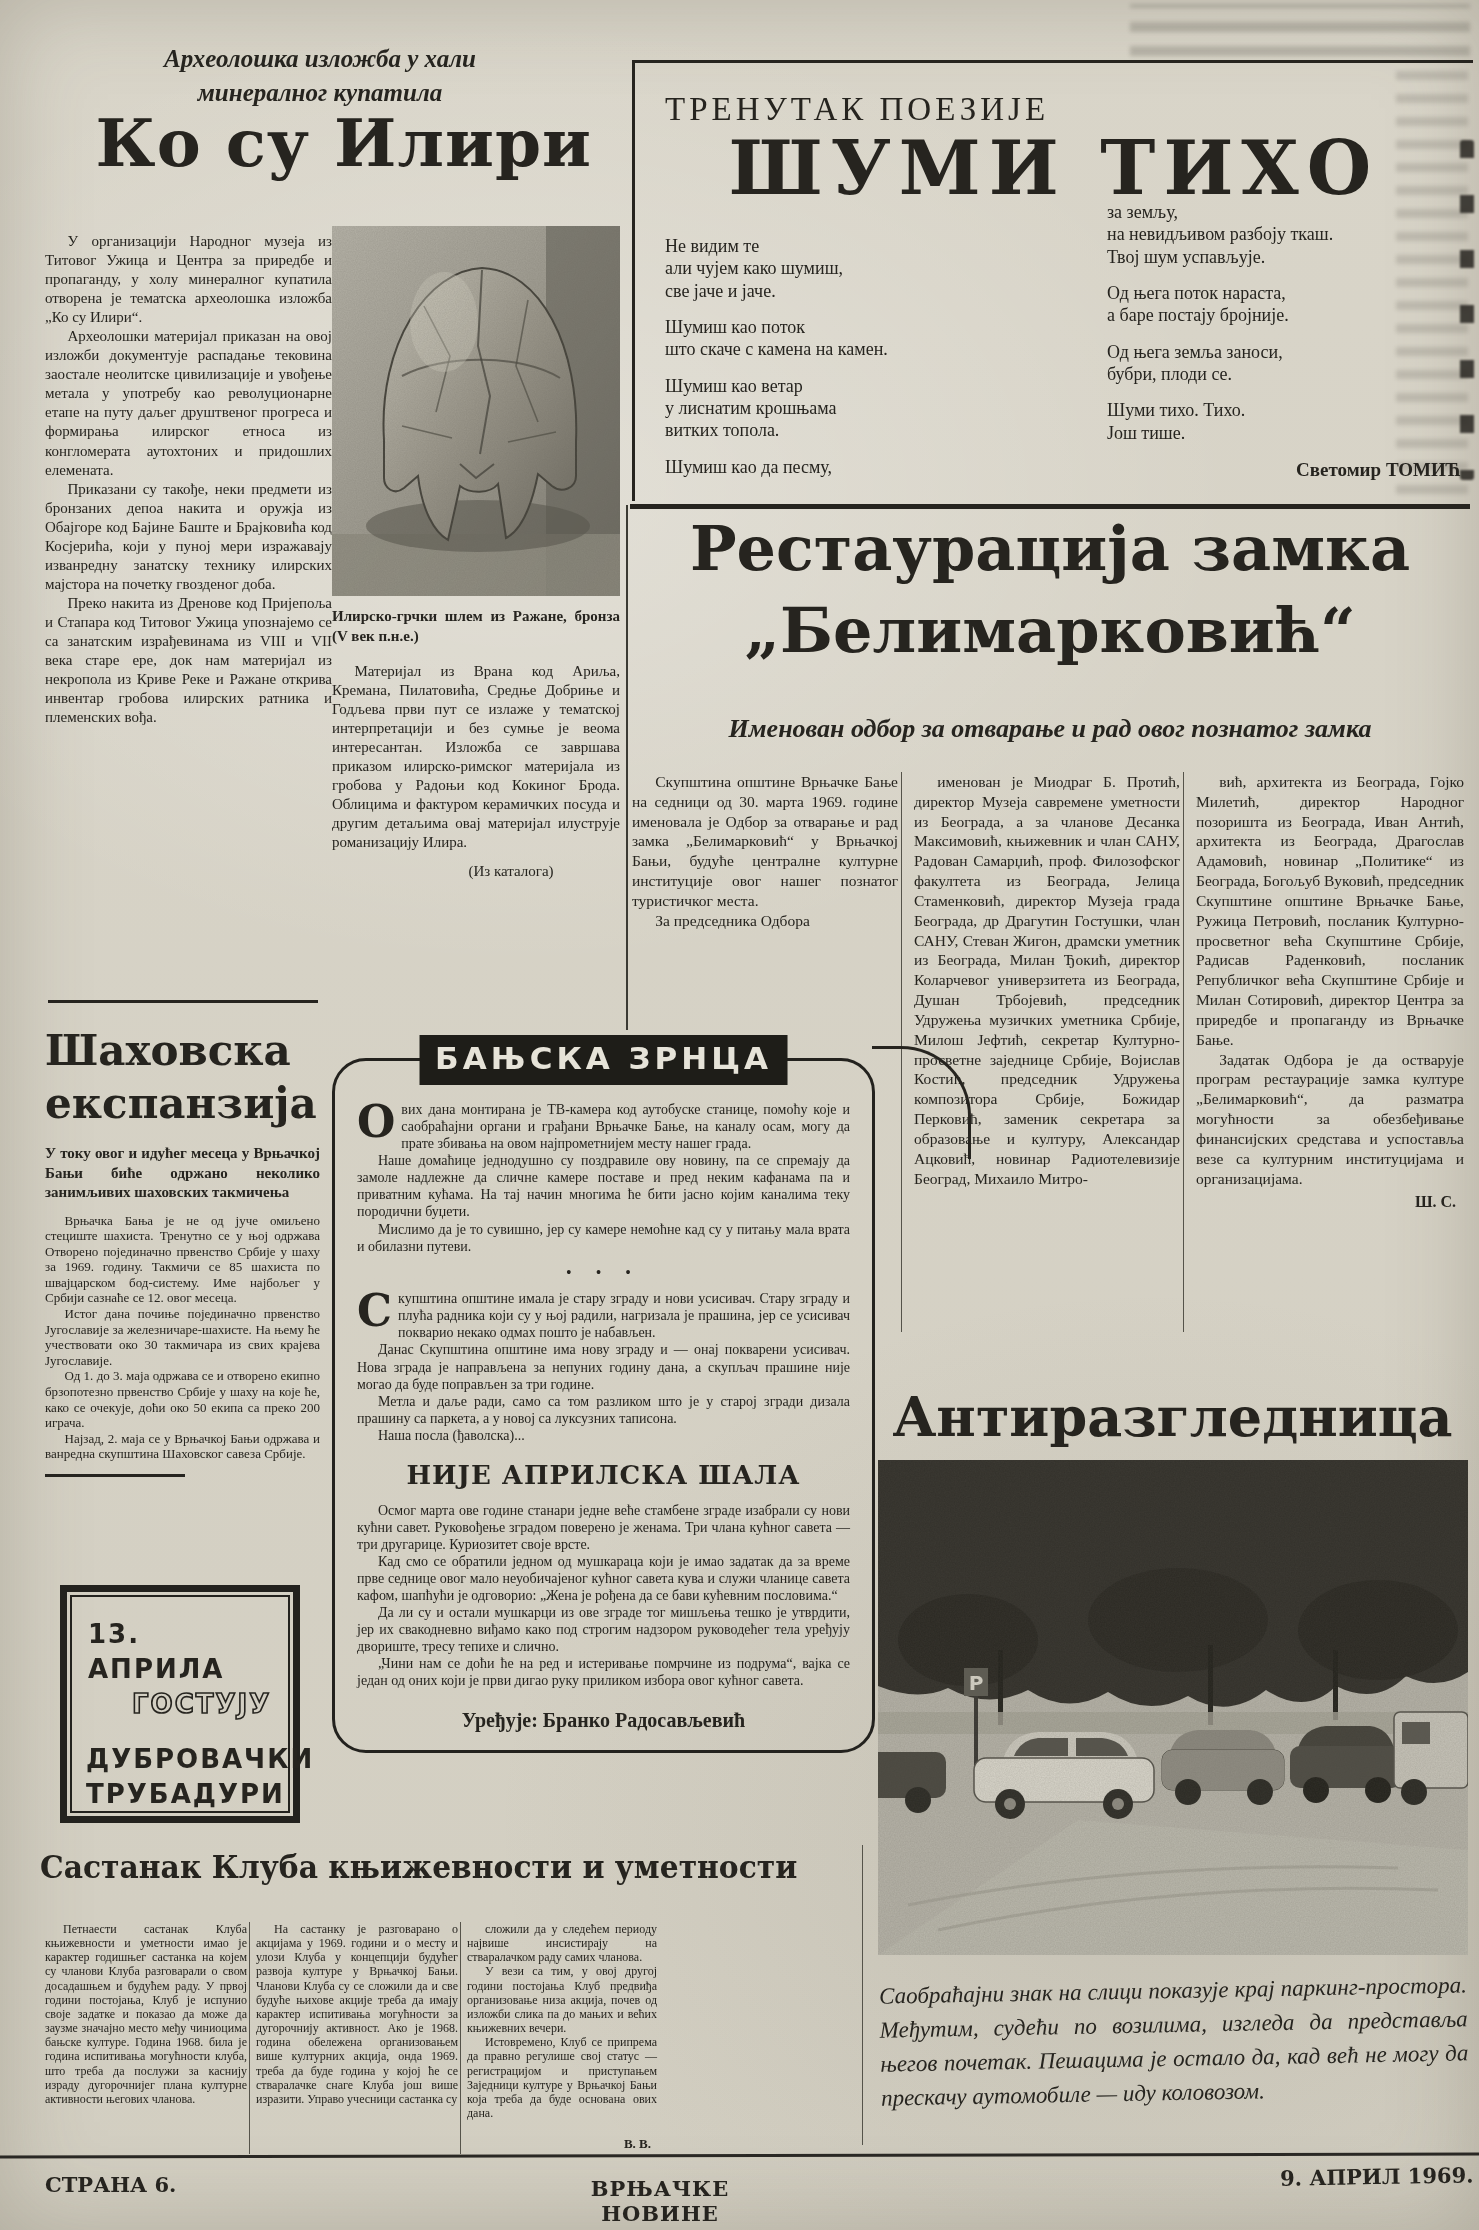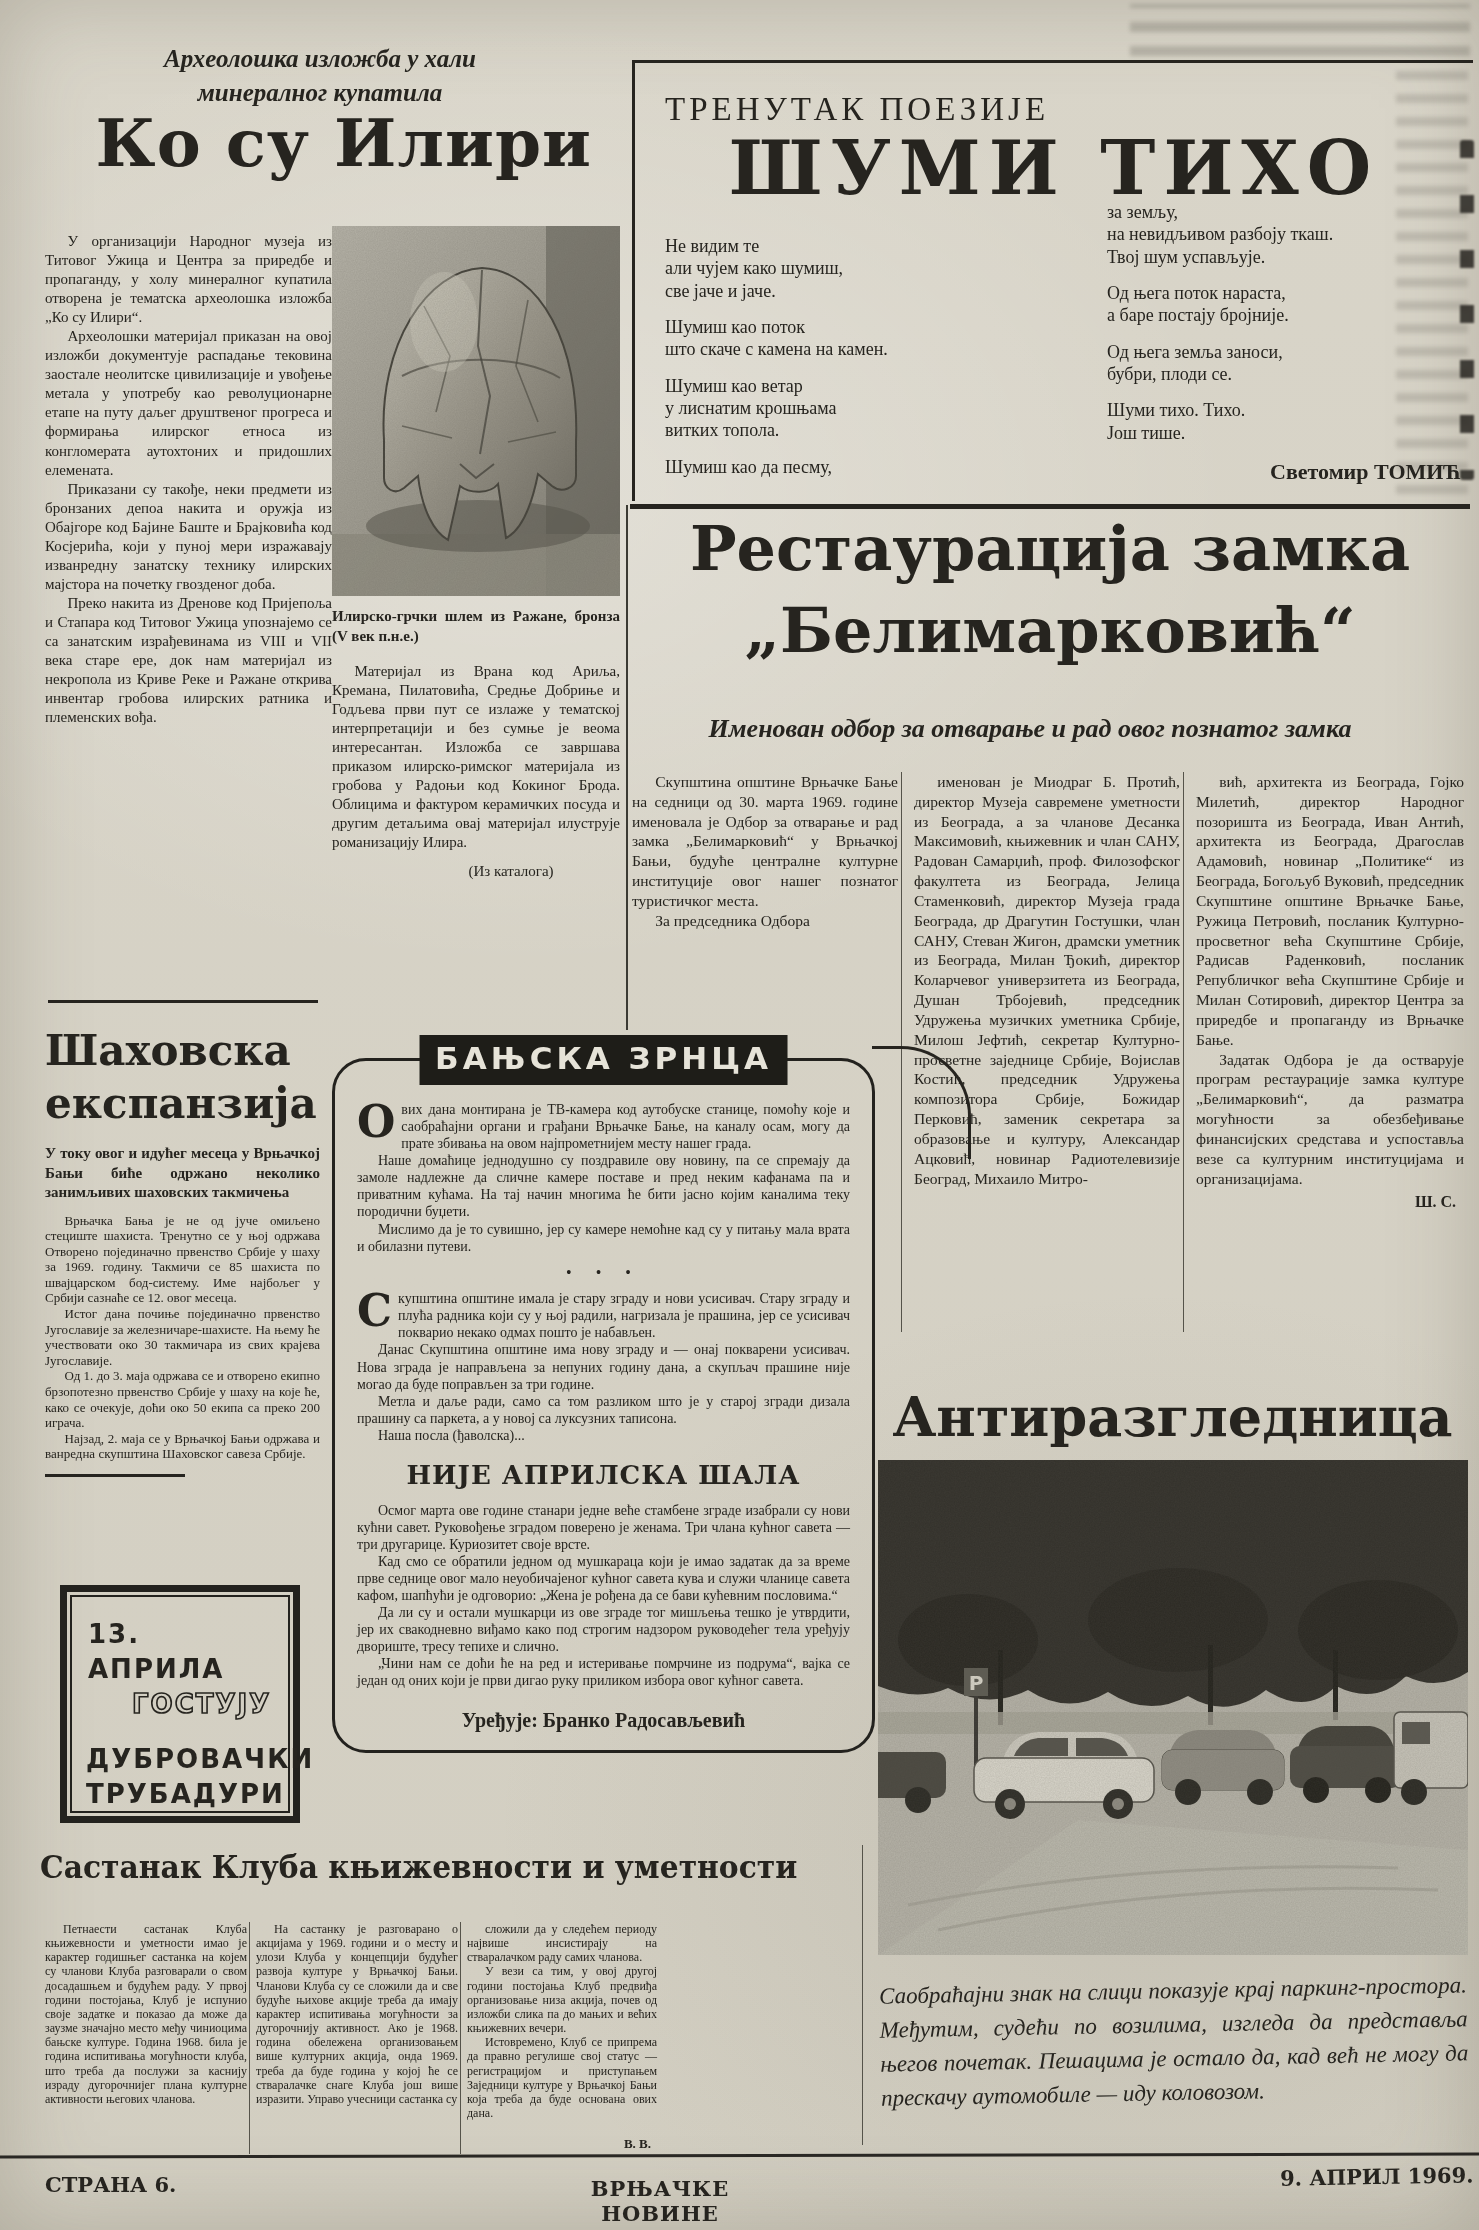--- a/index.html
+++ b/index.html
@@ -30,26 +30,26 @@
   .credit{text-align:center;padding-left:70px;font-size:15px;margin-top:10px;}
   .left-rule{left:48px;top:1000px;width:270px;height:3px;}
   
   .poem-box{left:632px;top:60px;width:838px;height:438px;border-top:3px solid #26241f;border-left:3px solid #26241f;}
   .poem-kicker{position:absolute;left:30px;top:28px;font-size:33px;letter-spacing:4px;}
   .poem-title{position:absolute;left:0;right:0;top:62px;text-align:center;margin:0;font-family:"DejaVu Serif",serif;font-weight:bold;font-size:74px;letter-spacing:8px;}
   .poem-col{position:absolute;font-size:18px;line-height:1.24;}
   .poem-left{left:30px;top:172px;width:430px;}
   .poem-right{left:472px;top:138px;width:360px;}
   .stanza{white-space:pre-line;margin:0 0 14px 0;}
-  .poem-author{text-align:right;font-weight:bold;font-size:22px;padding-right:6px;margin-top:4px;}
+  .poem-author{text-align:right;font-weight:bold;font-size:19px;padding-right:6px;margin-top:4px;}
   
   .thick-rule{left:630px;top:504px;width:840px;height:5px;}
   .rest-t1{left:630px;top:518px;width:840px;text-align:center;margin:0;font-family:"DejaVu Serif",serif;font-weight:bold;font-size:62px;line-height:1;}
   .rest-t2{left:630px;top:600px;width:840px;text-align:center;margin:0;font-family:"DejaVu Serif",serif;font-weight:bold;font-size:62px;line-height:1;}
-  .rest-sub{left:610px;top:714px;width:840px;text-align:center;font-style:italic;font-weight:bold;font-size:26px;}
+  .rest-sub{left:630px;top:714px;width:840px;text-align:center;font-style:italic;font-weight:bold;font-size:26px;}
   .rest-col{font-size:15.5px;line-height:1.28;}
   .rc1{left:632px;top:772px;width:266px;}
   .rc2{left:914px;top:772px;width:266px;}
   .rc3{left:1196px;top:772px;width:268px;}
   .vsep{width:1px;background:#55534a;}
   .vs1{left:901px;top:772px;height:560px;}
   .vs2{left:1183px;top:772px;height:560px;}
   .vmain{left:626px;top:505px;height:525px;width:2px;background:#3b3a33;}
   .sig{text-align:right;font-weight:bold;font-size:16px;margin-top:4px;padding-right:8px;}
   

